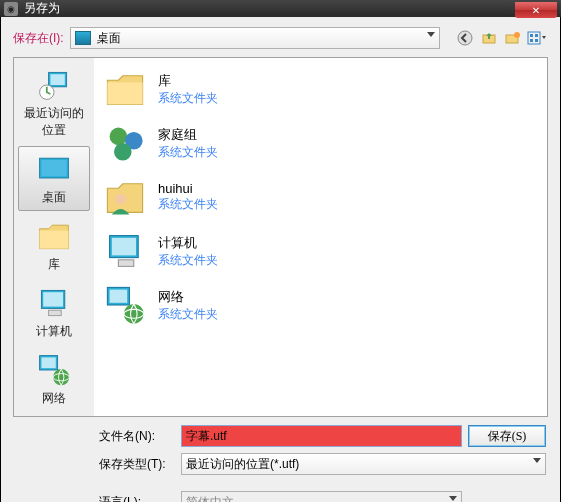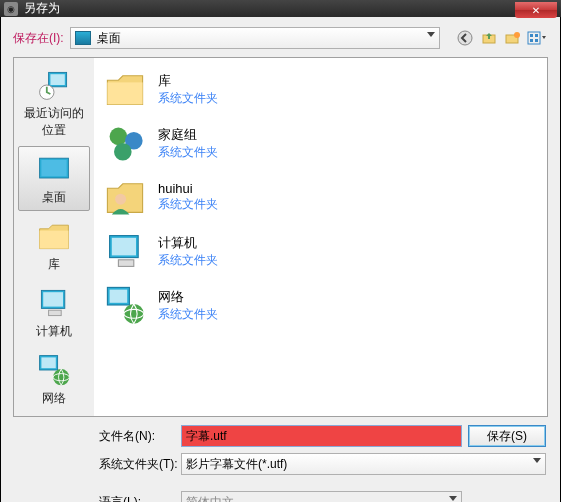--- a/index.html
+++ b/index.html
@@ -167,21 +167,21 @@
     font-size: 12px;
     font-family: inherit;
   }
   .btn {
     width: 78px;
     height: 22px;
     border: 1px solid #8aa8d6;
     background: linear-gradient(to bottom, #fdfdfd, #e8e8e8);
     font-size: 12px;
     cursor: pointer;
-    font-family: Liberation Sans, sans-serif;
+    font-family: Liberation Serif, serif;
   }
   .btn.primary {
     border: 1px solid #3a88c7;
     box-shadow: 0 0 0 1px #88ccee inset;
   }
   svg { display: block; }
 </style>
 </head>
 <body>
 
@@ -362,24 +362,24 @@
 
     <div class="bottom">
       <div class="form-row">
         <span class="flbl">文件名(N):</span>
         <div class="fctl">
           <input class="input-text" style="background: #ef4444;" value="字幕.utf">
         </div>
         <button class="btn primary">保存(S)</button>
       </div>
       <div class="form-row">
-        <span class="flbl">系统文件夹(T):</span>
+        <span class="flbl">保存类型(T):</span>
         <div class="fctl">
           <div class="combo">
-            <span>影片字幕文件(*.utf)</span>
+            <span>最近访问的位置(*.utf)</span>
             <span class="arrow"></span>
           </div>
         </div>
       </div>
       <div style="height:10px;"></div>
       <div class="form-row">
         <span class="flbl">语言(L):</span>
         <div class="fctl">
           <div class="combo readonly">
             <span>简体中文</span>

